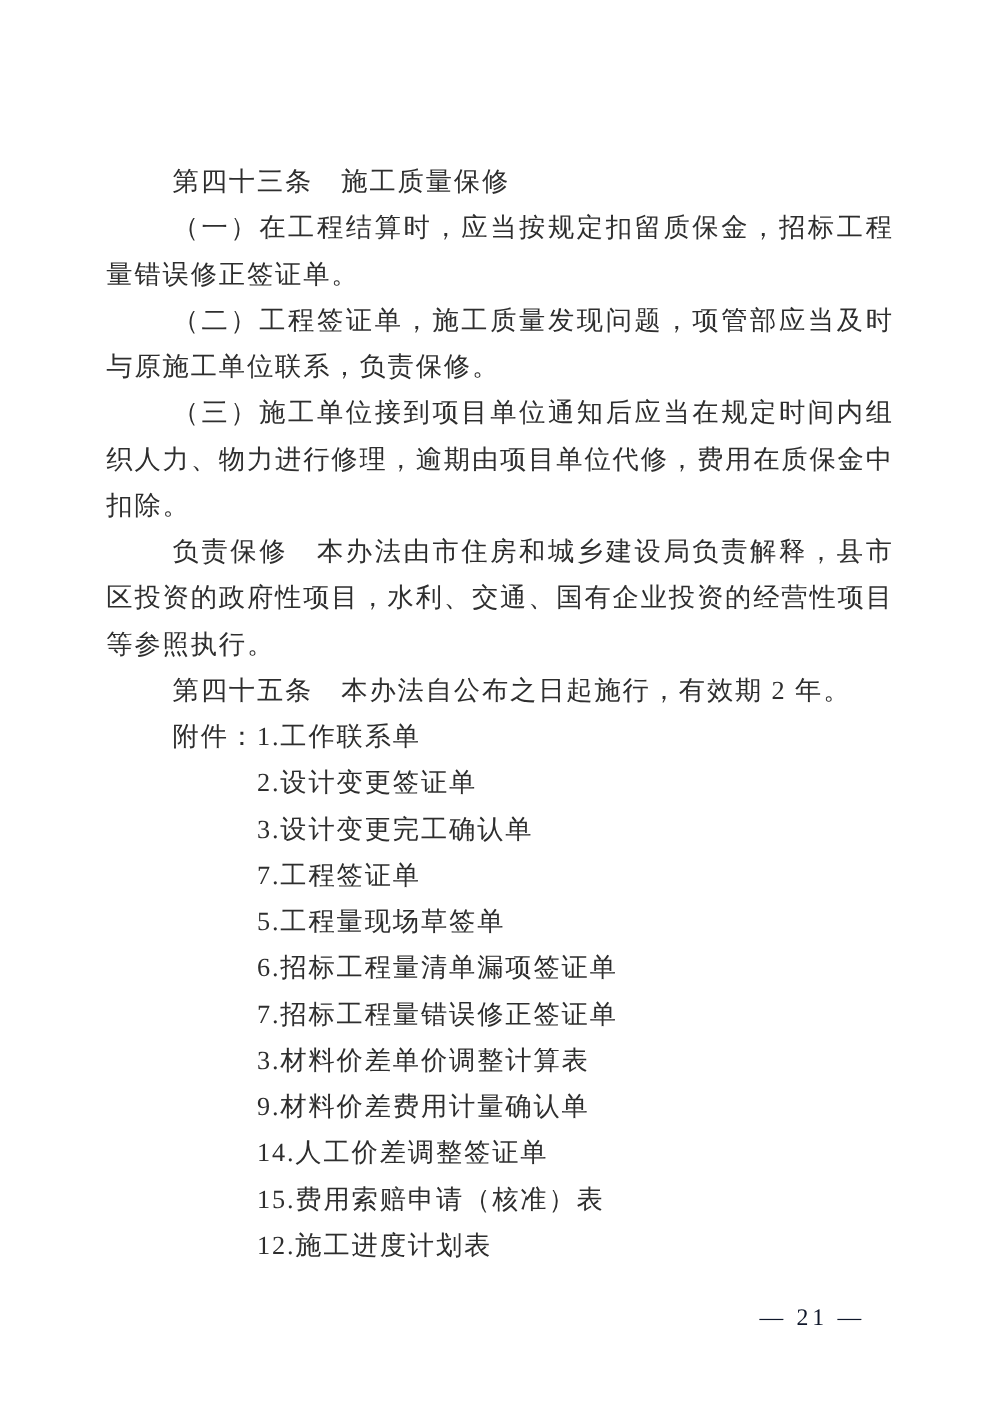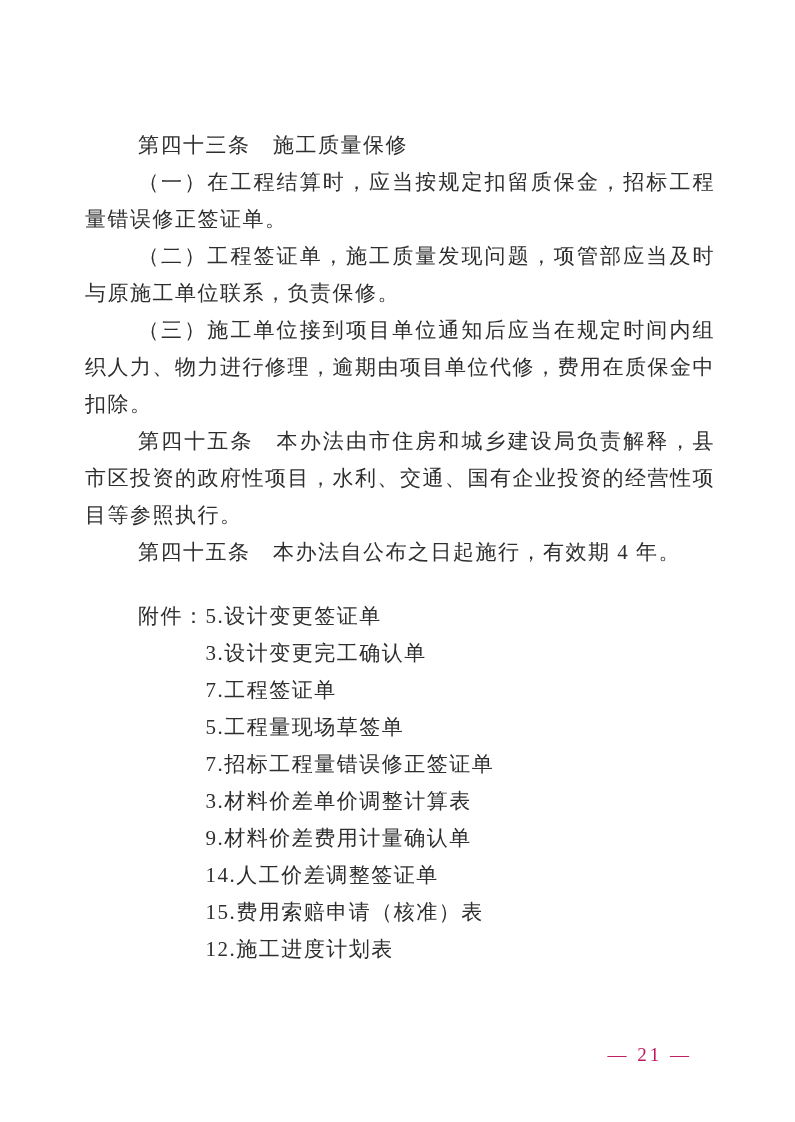--- a/index.html
+++ b/index.html
@@ -24,21 +24,20 @@
     line-height: 37px;
     letter-spacing: 1.5px;
     color: #2e2e2e;
     text-align: justify;
   }
   .para {
     margin: 0;
     text-indent: 53px;
   }
   .attachments {
-    margin-top: 27px;
     display: flex;
     align-items: flex-start;
   }
   .att-label {
     flex: 0 0 auto;
     margin-left: 53px;
     white-space: nowrap;
   }
   .att-items {
     flex: 0 0 auto;
@@ -46,43 +45,45 @@
   .att-item {
     white-space: nowrap;
     line-height: 37px;
   }
   .footer {
     position: absolute;
     right: 103px;
     bottom: 56px;
     font-size: 19px;
     letter-spacing: 3px;
-    color: #be185d;
+    color: #0f172a;
     font-family: "Liberation Serif", serif;
   }
 </style>
 </head>
 <body>
 
 <div class="page">
   <div class="content">
     <p class="para">第四十三条　施工质量保修</p>
     <p class="para">（一）在工程结算时，应当按规定扣留质保金，招标工程量错误修正签证单。</p>
     <p class="para">（二）工程签证单，施工质量发现问题，项管部应当及时与原施工单位联系，负责保修。</p>
     <p class="para">（三）施工单位接到项目单位通知后应当在规定时间内组织人力、物力进行修理，逾期由项目单位代修，费用在质保金中扣除。</p>
-    <p class="para">第四十五条　本办法由市住房和城乡建设局负责解释，县市区投资的政府性项目，水利、交通、国有企业投资的经营性项目等参照执行。</p>
-    <p class="para">第四十五条　本办法自公布之日起施行，有效期 4 年。</p>
+    <p class="para">负责保修　本办法由市住房和城乡建设局负责解释，县市区投资的政府性项目，水利、交通、国有企业投资的经营性项目等参照执行。</p>
+    <p class="para">第四十五条　本办法自公布之日起施行，有效期 2 年。</p>
 
     <div class="attachments">
       <span class="att-label">附件：</span>
       <div class="att-items">
-        <div class="att-item">5.设计变更签证单</div>
+        <div class="att-item">1.工作联系单</div>
+        <div class="att-item">2.设计变更签证单</div>
         <div class="att-item">3.设计变更完工确认单</div>
         <div class="att-item">7.工程签证单</div>
         <div class="att-item">5.工程量现场草签单</div>
+        <div class="att-item">6.招标工程量清单漏项签证单</div>
         <div class="att-item">7.招标工程量错误修正签证单</div>
         <div class="att-item">3.材料价差单价调整计算表</div>
         <div class="att-item">9.材料价差费用计量确认单</div>
         <div class="att-item">14.人工价差调整签证单</div>
         <div class="att-item">15.费用索赔申请（核准）表</div>
         <div class="att-item">12.施工进度计划表</div>
       </div>
     </div>
   </div>
 

